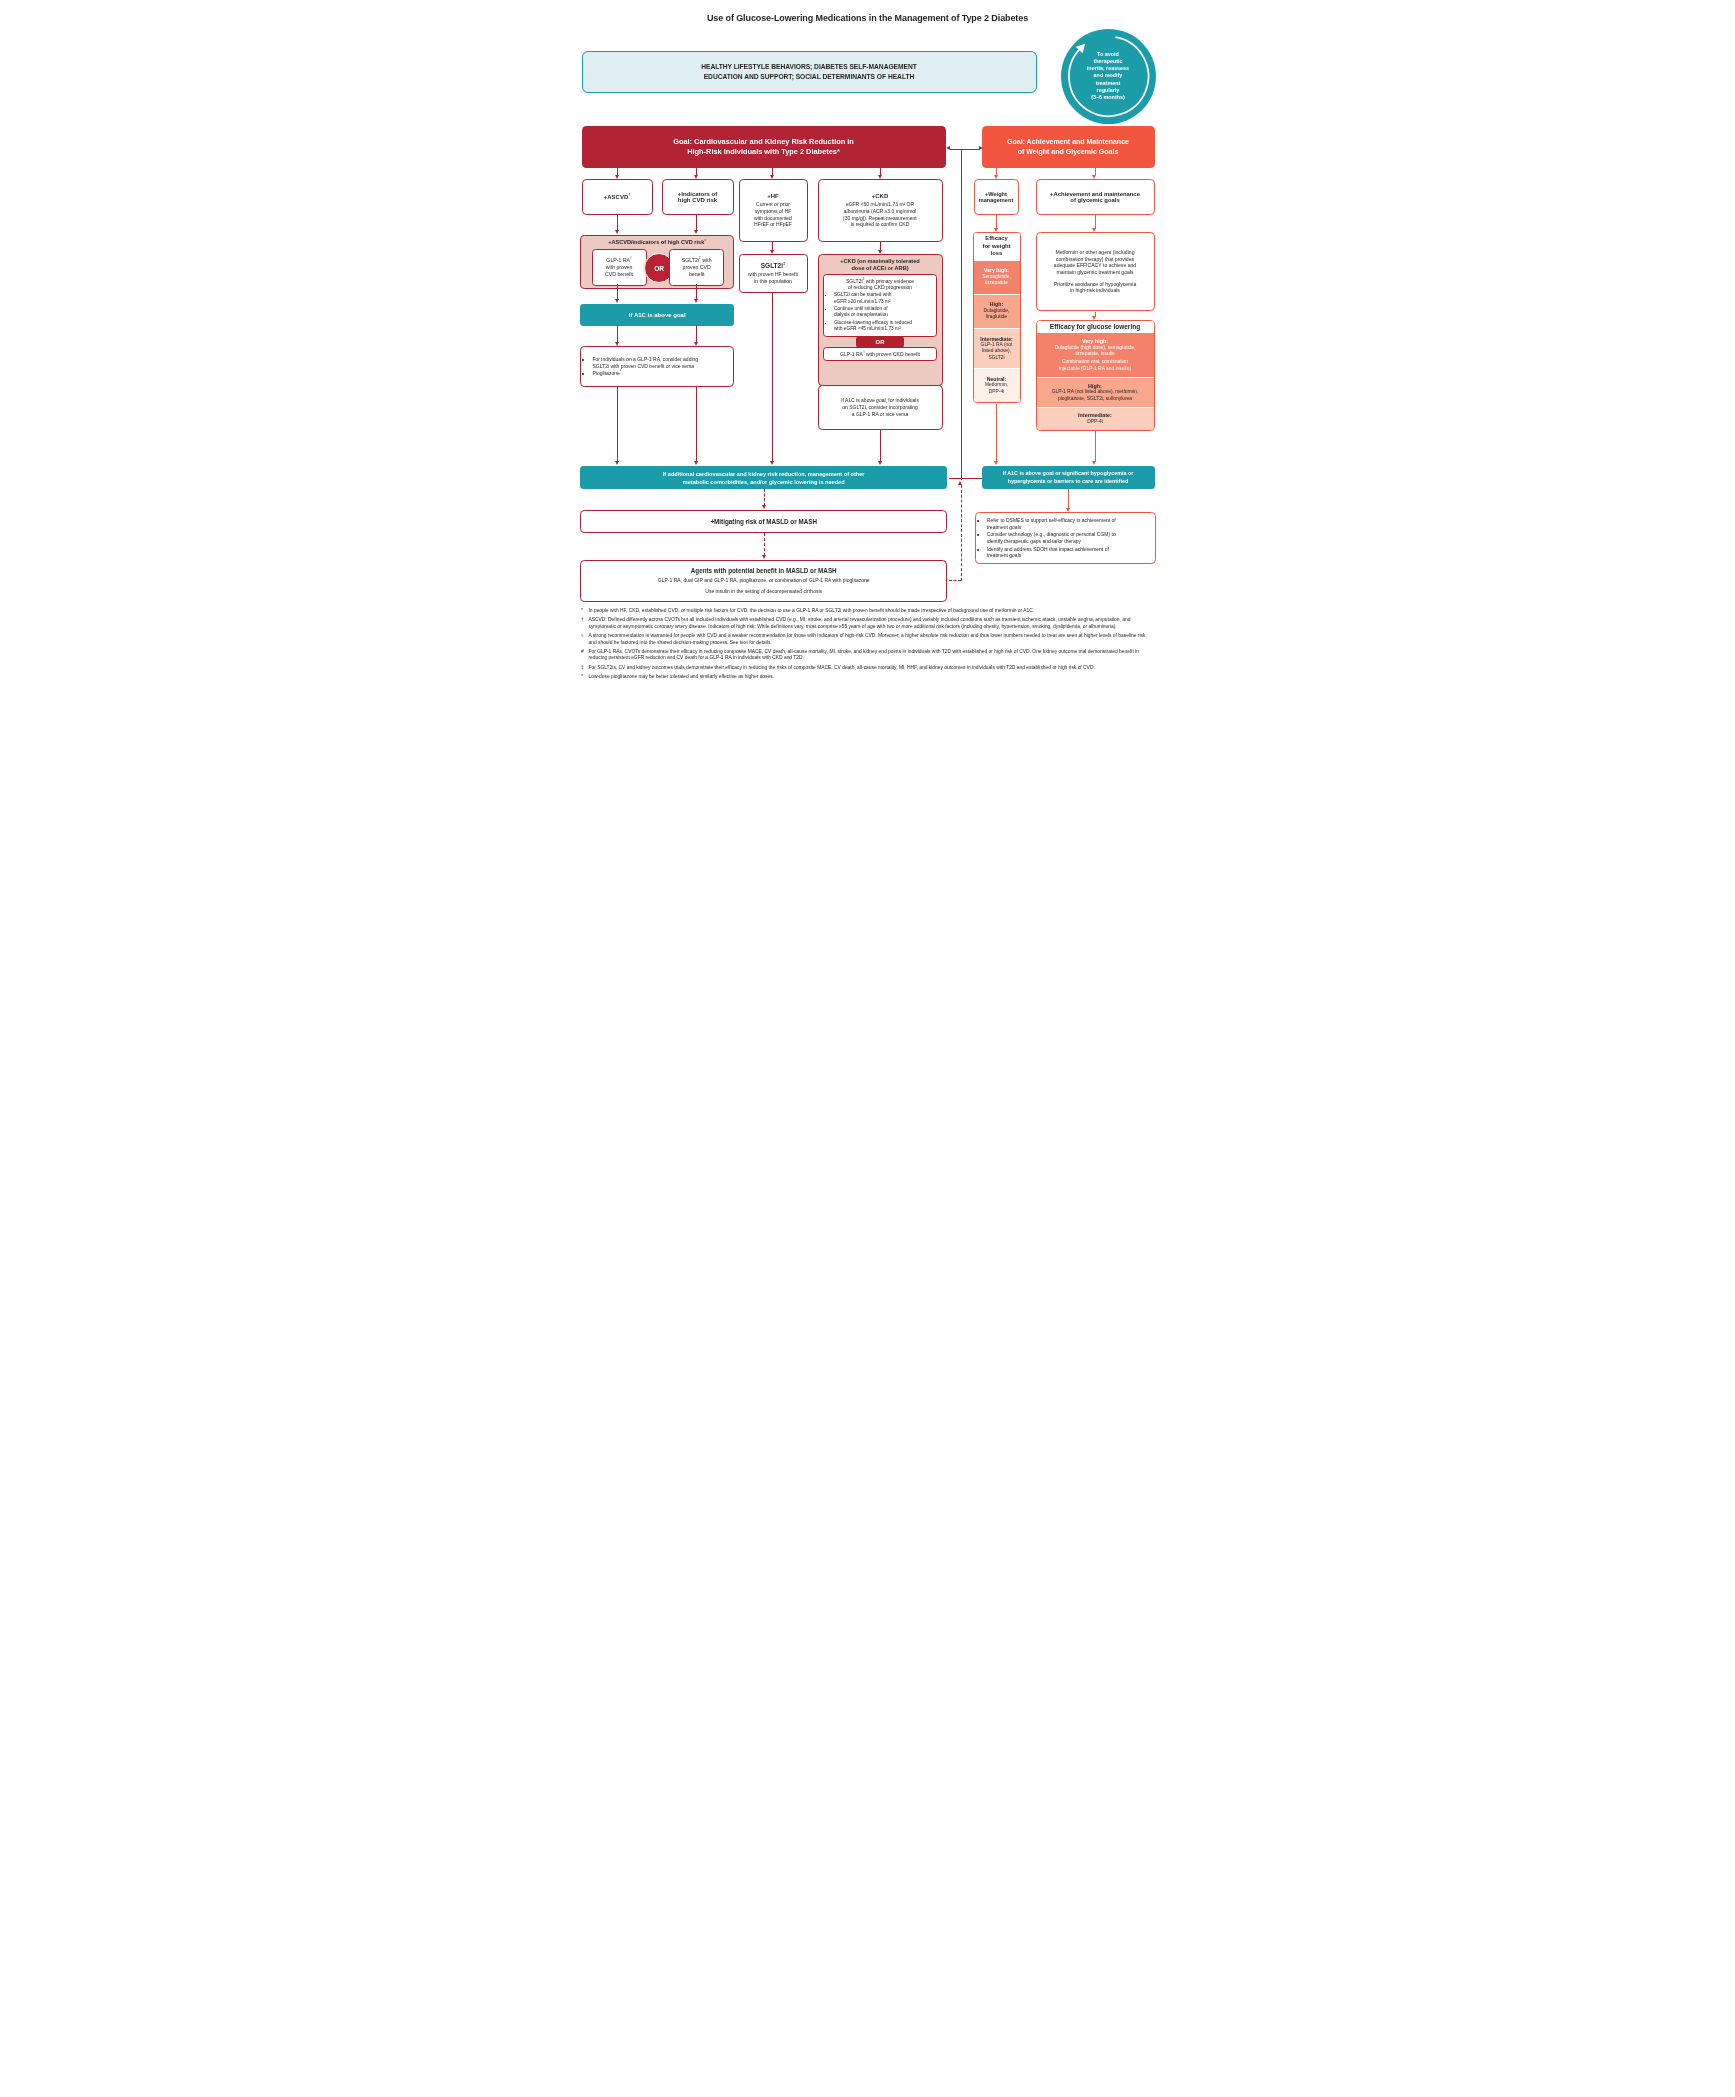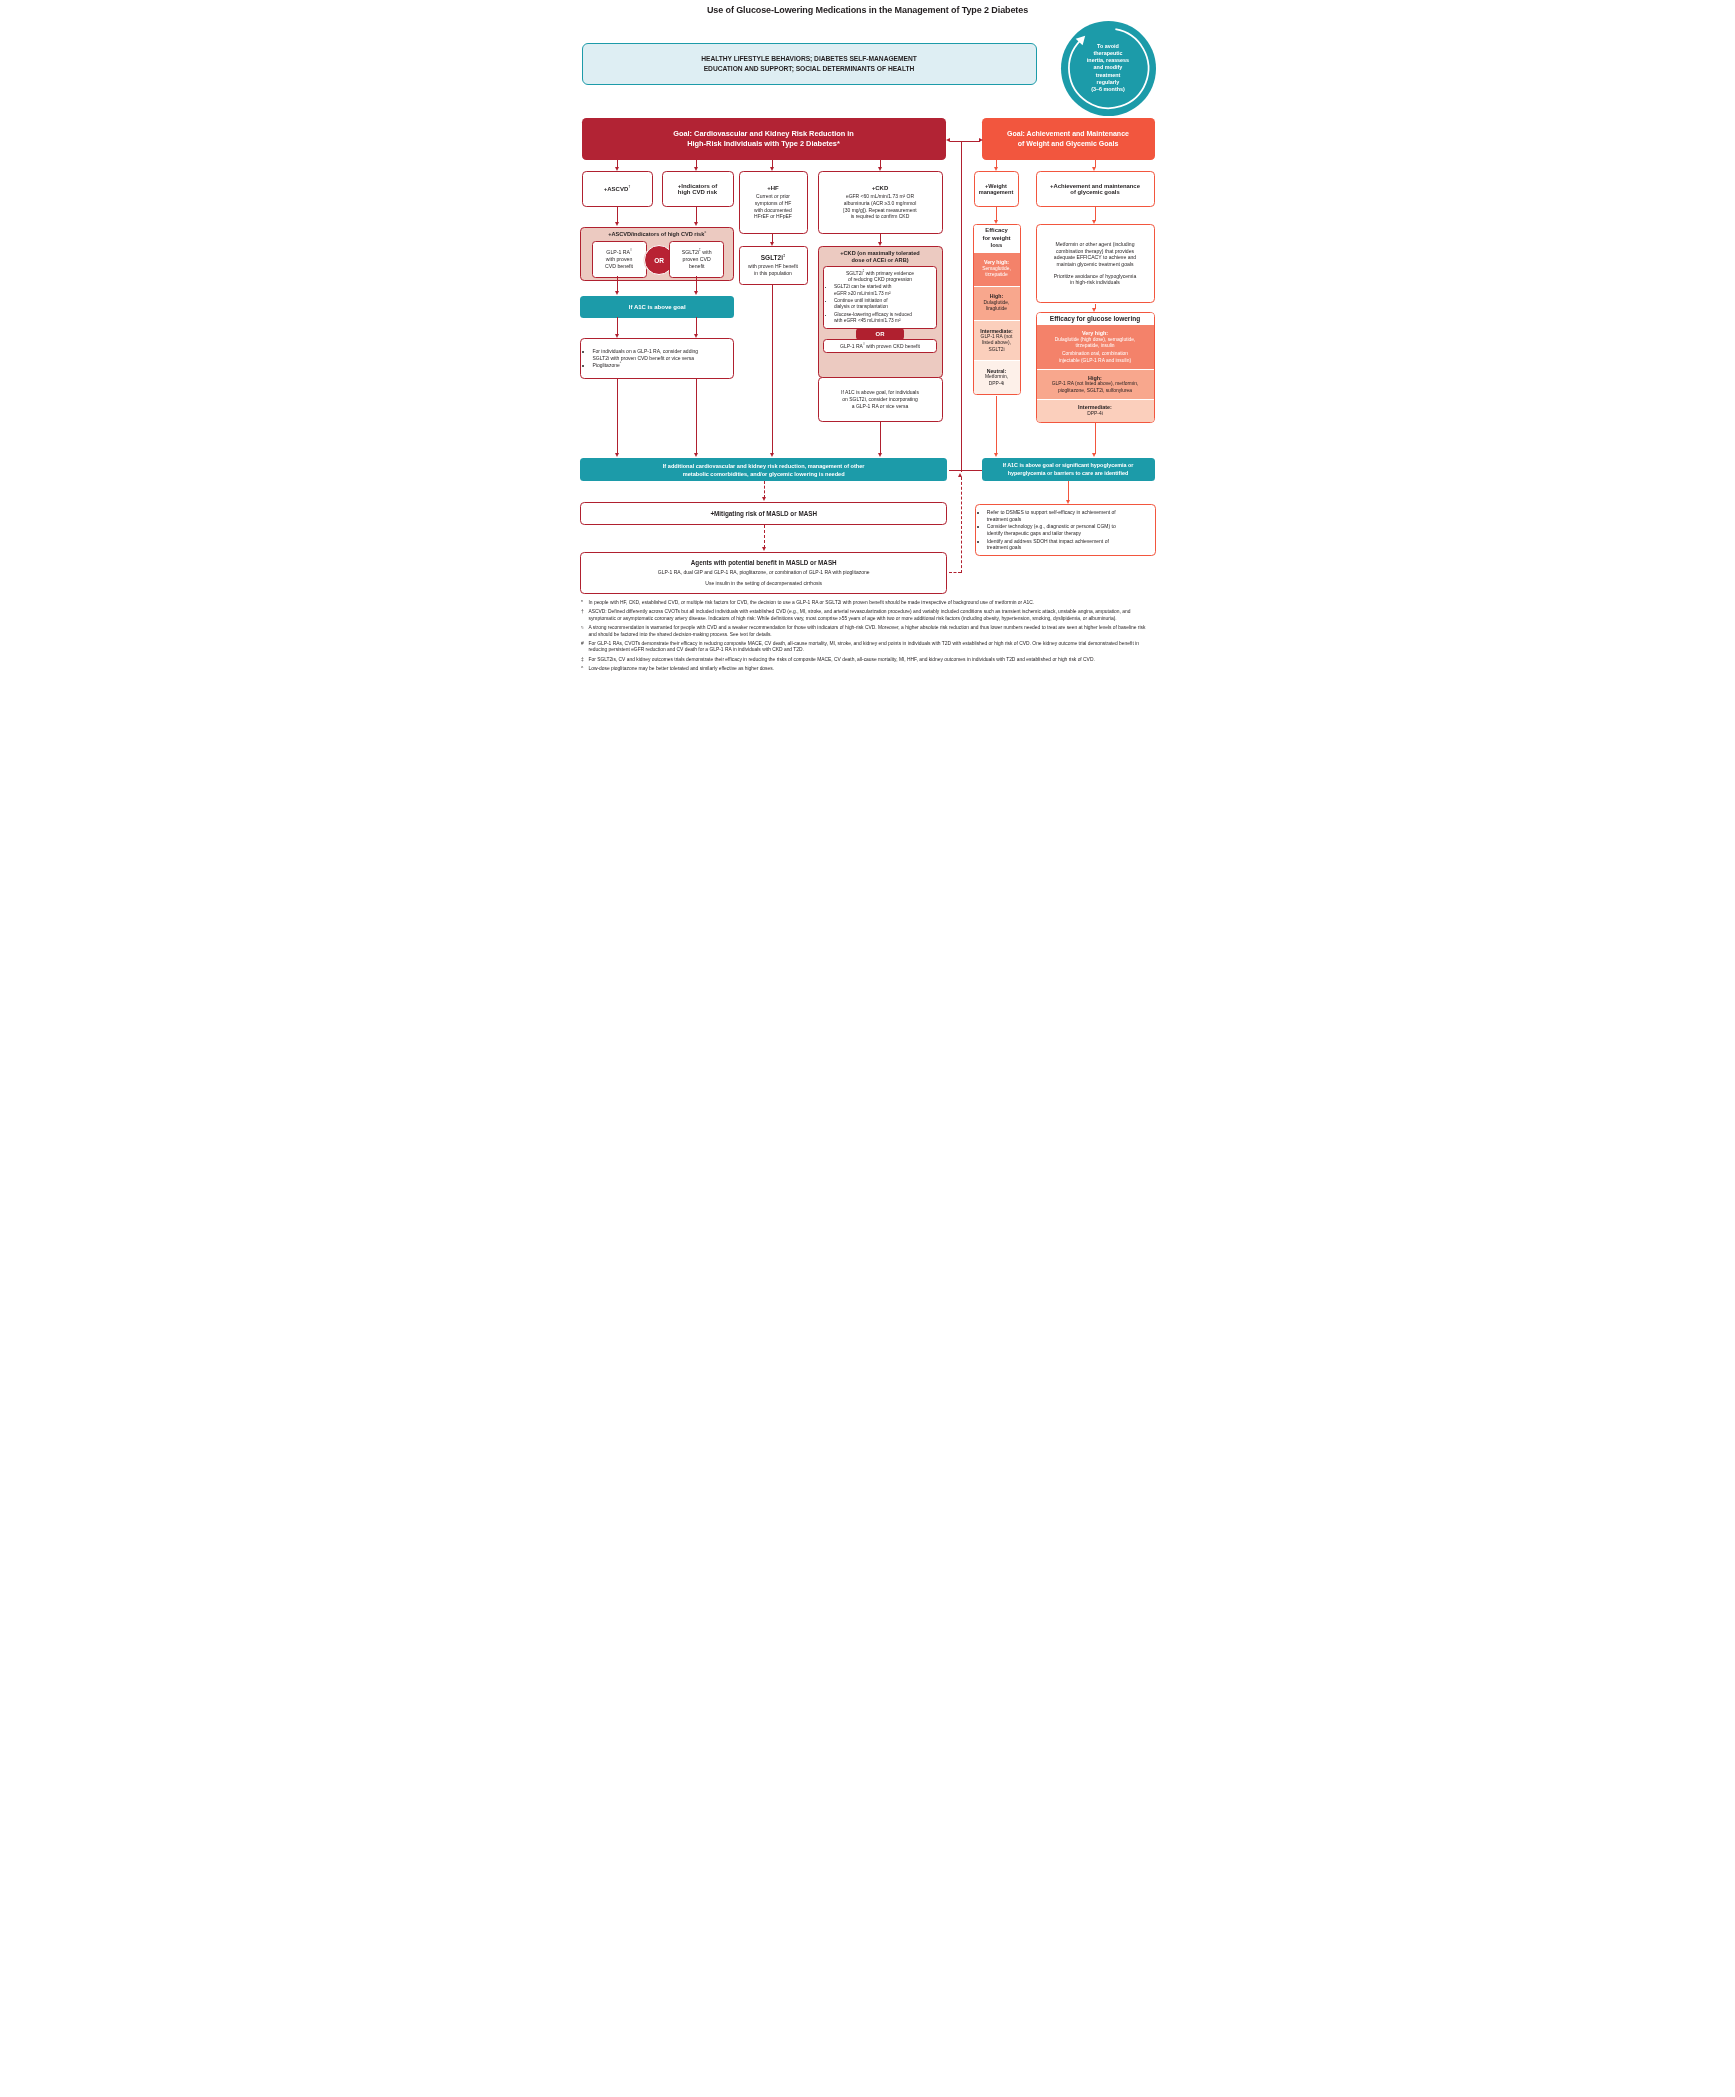--- a/index.html
+++ b/index.html
@@ -1,17 +1,17 @@
 <!DOCTYPE html>
 <html style="font-size:7px"><head>
 <meta charset="utf-8">
 <style>
   html,body{margin:0;padding:0;background:#fff;}
   body{font-family:"Liberation Sans","DejaVu Sans",sans-serif;color:#231F20;}
-  .canvas{position:relative;width:578px;height:703px;margin:4px auto;background:#fff;overflow:hidden;}
+  .canvas{position:relative;width:578px;height:703px;margin:12px auto;background:#fff;overflow:hidden;}
   .pre{white-space:pre-line;}
   sup{font-size:0.62em;vertical-align:super;line-height:0;}
 
   
   .vl{position:absolute;width:1.3px;background:#B0202F;}
   .hl{position:absolute;height:1.3px;background:#B0202F;}
   .vl.dash{width:0;background:none;border-left:1.3px dashed #B0202F;}
   .hl.dash{height:0;background:none;border-top:1.3px dashed #B0202F;}
   .ah-d{position:absolute;width:0;height:0;border-left:2.8px solid transparent;border-right:2.8px solid transparent;border-top:4.3px solid #B0202F;}
   .ah-u{position:absolute;width:0;height:0;border-left:2.8px solid transparent;border-right:2.8px solid transparent;border-bottom:4.3px solid #B0202F;}

